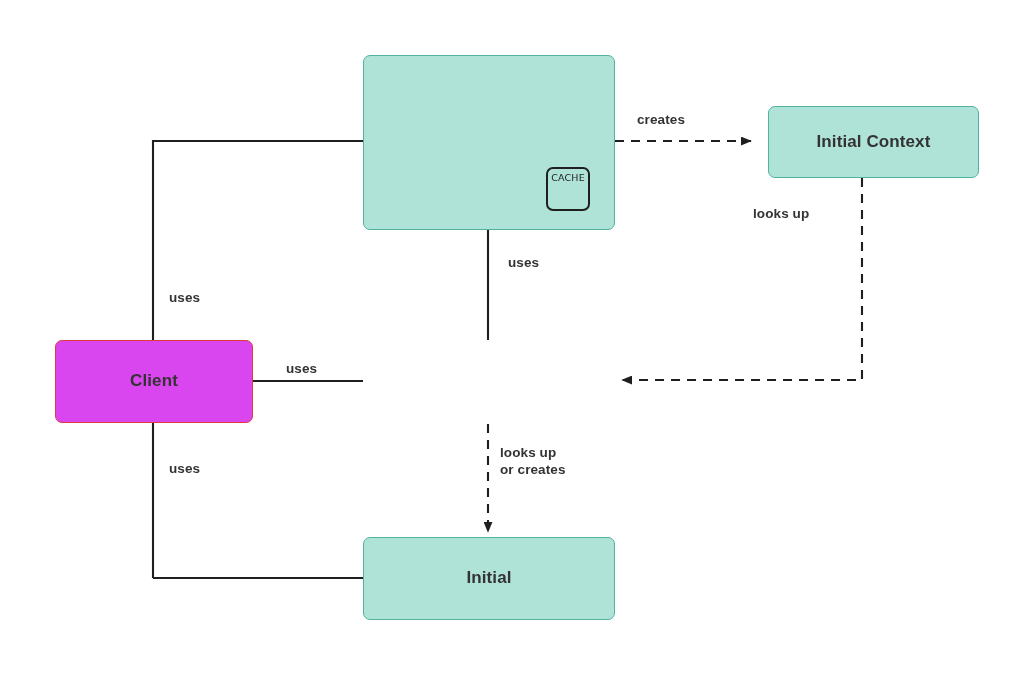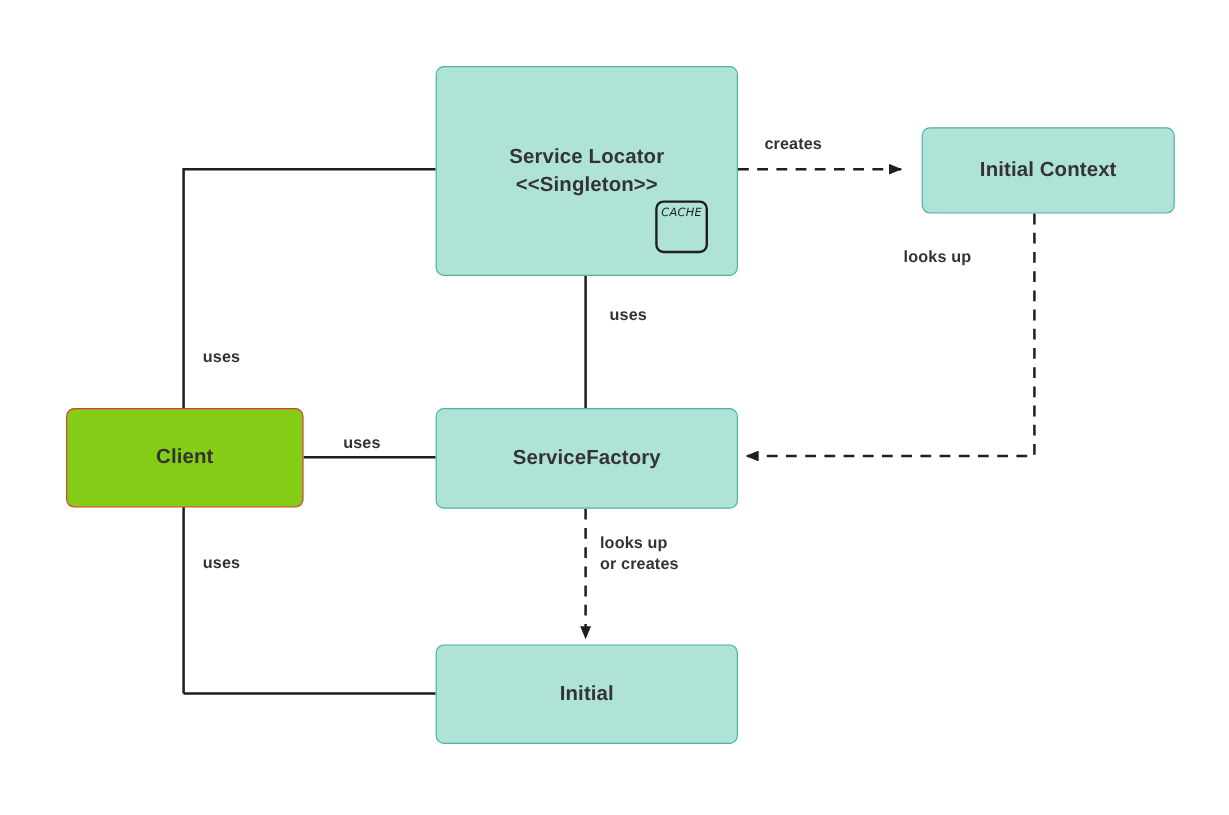--- a/index.html
+++ b/index.html
@@ -90,36 +90,31 @@
     <path d="M488,230 L488,340" fill="none" stroke="#1f1f1f" stroke-width="2.1"></path>
 
     <path d="M615,141 L751,141" fill="none" stroke="#1f1f1f" stroke-width="2.1" stroke-dasharray="9,7" marker-end="url(#arrowFilled)"></path>
 
     <path d="M862,178 L862,380 L622,380" fill="none" stroke="#1f1f1f" stroke-width="2.1" stroke-dasharray="9,7" marker-end="url(#arrowFilled)"></path>
 
     <path d="M488,424 L488,532" fill="none" stroke="#1f1f1f" stroke-width="2.1" stroke-dasharray="9,7" marker-end="url(#arrowFilled)"></path>
   </svg>
 
   <div class="node" id="node-service-locator" style="left: 363px; top: 55px; width: 252px; height: 175px; background: rgb(176, 227, 216); border: 1.6px solid rgb(79, 179, 160);">
-    <span class="node-label">Service Locator
-&lt;&lt;Singleton&gt;&gt;</span>
-    <span class="cache-badge" id="badge-cache" style="left: 182px; top: 111px; width: 44px; height: 44px; font-style: italic;">CACHE</span>
+    <span class="cache-badge" id="badge-cache" style="left: 182px; top: 111px; width: 44px; height: 44px;">CACHE</span>
   </div>
 
   <div class="node" id="node-initial-context" style="left: 756px; top: 106px; width: 211px; height: 72px; background: rgb(176, 227, 216); border: 1.6px solid rgb(79, 179, 160); margin-left: 12px;">
     <span class="node-label">Initial Context</span>
   </div>
 
-  <div class="node" id="node-client" style="left: 55px; top: 340px; width: 198px; height: 83px; background: #84cc16; border: 1.6px solid rgb(224, 58, 65);">
+  <div class="node" id="node-client" style="left: 55px; top: 340px; width: 198px; height: 83px; background: #d946ef; border: 1.6px solid rgb(224, 58, 65);">
     <span class="node-label">Client</span>
   </div>
 
-  <div class="node" id="node-service-factory" style="left: 363px; top: 340px; width: 252px; height: 84px; background: rgb(176, 227, 216); border: 1.6px solid rgb(79, 179, 160);">
-    <span class="node-label">ServiceFactory</span>
-  </div>
 
   <div class="node" id="node-service" style="left: 363px; top: 537px; width: 252px; height: 83px; background: rgb(176, 227, 216); border: 1.6px solid rgb(79, 179, 160);">
     <span class="node-label">Initial</span>
   </div>
 
   <div class="edge-label" id="lbl-0" style="left: 637px; top: 111px; text-align: center;">creates</div>
   <div class="edge-label" id="lbl-1" style="left: 753px; top: 205px;">looks up</div>
   <div class="edge-label" id="lbl-2" style="left: 508px; top: 254px;">uses</div>
   <div class="edge-label" id="lbl-3" style="left: 169px; top: 289px;">uses</div>
   <div class="edge-label" id="lbl-4" style="left: 286px; top: 360px;">uses</div>

